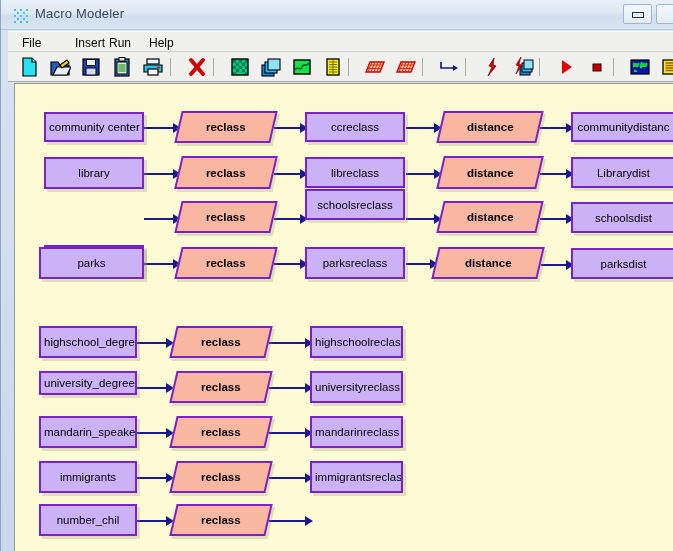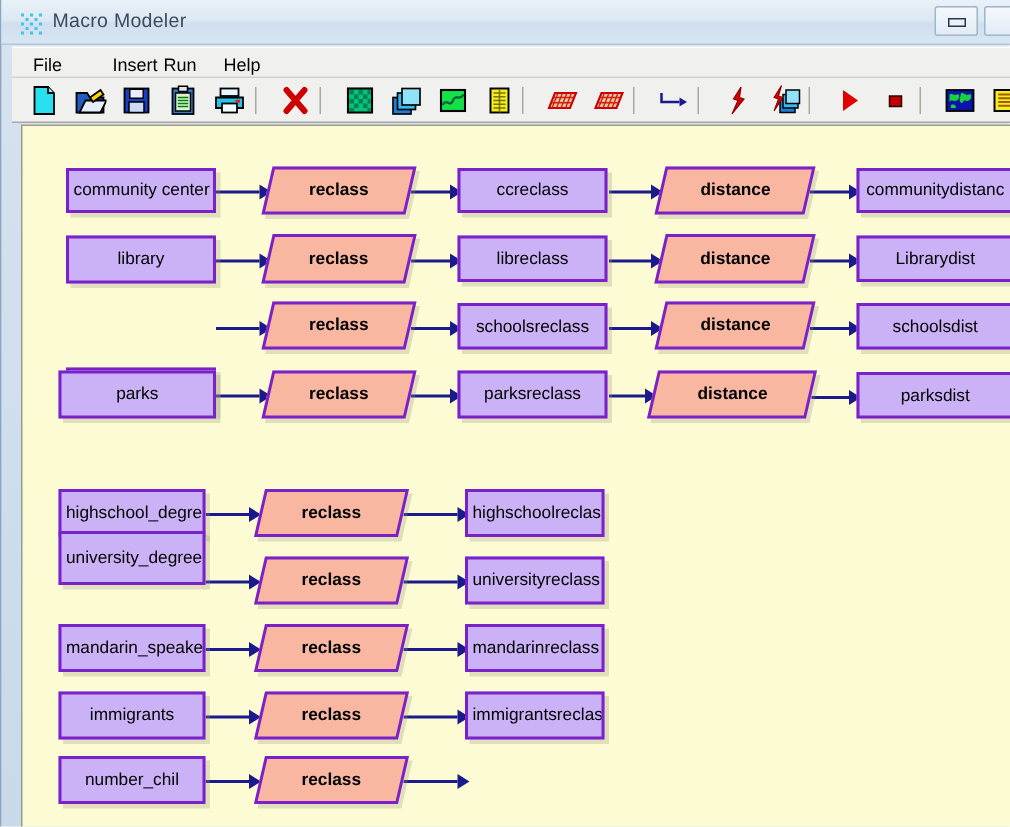--- a/index.html
+++ b/index.html
@@ -419,21 +419,21 @@
       </div>
       <div class="node data" style="left: 556px; top: 73px; width: 105px; height: 31px;">
         <span class="nodelabel">Librarydist</span>
       </div>
       <div class="node data" style="left: 29px; top: 118px; width: 100px; height: 31px; margin-top: 43px;">
         <span class="nodelabel">schools</span>
       </div>
       <div class="node op" style="left: 163px; top: 117px; width: 96px; height: 32px;">
         <span class="nodelabel">reclass</span>
       </div>
-      <div class="node data" style="left: 290px; top: 118px; width: 100px; height: 31px;">
+      <div class="node data" style="left: 290px; top: 105px; width: 100px; height: 31px;">
         <span class="nodelabel">schoolsreclass</span>
       </div>
       <div class="node op" style="left: 425px; top: 117px; width: 100px; height: 32px;">
         <span class="nodelabel">distance</span>
       </div>
       <div class="node data" style="left: 556px; top: 118px; width: 105px; height: 31px;">
         <span class="nodelabel">schoolsdist</span>
       </div>
       <div class="node data" style="left: 24px; top: 163px; width: 105px; height: 32px;">
         <span class="nodelabel">parks</span>
@@ -452,21 +452,21 @@
       </div>
       <div class="node data" style="left: 24px; top: 242px; width: 98px; height: 32px;">
         <span class="nodelabel">highschool_degre</span>
       </div>
       <div class="node op" style="left: 158px; top: 242px; width: 96px; height: 32px;">
         <span class="nodelabel">reclass</span>
       </div>
       <div class="node data" style="left: 295px; top: 242px; width: 93px; height: 32px;">
         <span class="nodelabel">highschoolreclass</span>
       </div>
-      <div class="node data" style="left: 24px; top: 270px; width: 98px; height: 36px;">
+      <div class="node data" style="left: 24px; top: 287px; width: 98px; height: 24px;">
         <span class="nodelabel">university_degree</span>
       </div>
       <div class="node op" style="left: 158px; top: 287px; width: 96px; height: 32px;">
         <span class="nodelabel">reclass</span>
       </div>
       <div class="node data" style="left: 295px; top: 287px; width: 93px; height: 32px;">
         <span class="nodelabel">universityreclass</span>
       </div>
       <div class="node data" style="left: 24px; top: 332px; width: 98px; height: 32px;">
         <span class="nodelabel">mandarin_speakers</span>

